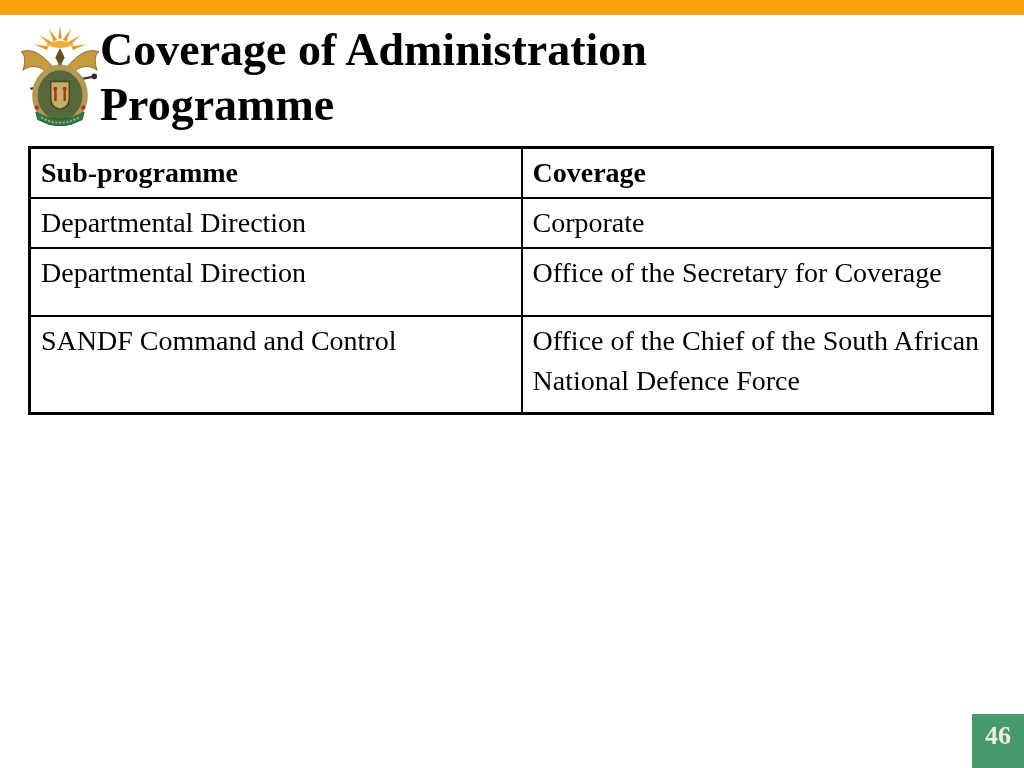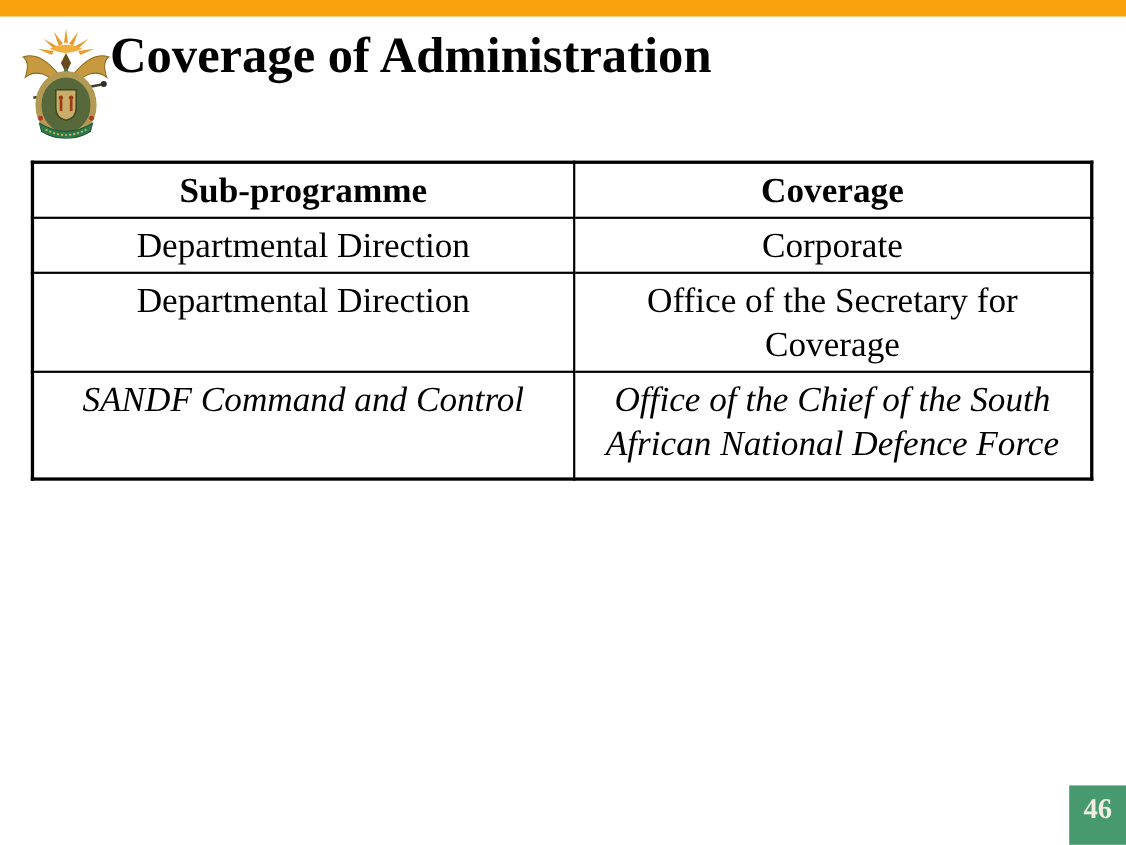--- a/index.html
+++ b/index.html
@@ -33,34 +33,34 @@
     position: absolute; left: 28px; top: 146px;
     width: 963px;
     border-collapse: collapse;
     table-layout: fixed;
   }
   table.coverage { border: 3px solid #000; }
   table.coverage td, table.coverage th {
     border: 2px solid #000;
     vertical-align: top;
     padding: 4px 10px 4px 10px;
-    font-size: 32px;
+    font-size: 28px;
     line-height: 40px;
     color: #000;
-    text-align: center;
+    text-align: left;
     font-weight: normal;
     overflow: hidden;
   }
   col.c1 { width: 492px; }
   col.c2 { width: 471px; }
   tr.hdr th { font-weight: bold; }
   tr.hdr  { height: 46px; }
   tr.r1   { height: 47px; }
   tr.r2   { height: 68px; }
-  tr.r3   { height: 97px; font-style: italic; }
+  tr.r3   { height: 97px; }
   tr.r4   { height: 179px; }
   tr.r5   { height: 55px; }
   td.justify { text-align: justify; }
   .para2 { margin-top: 11px; }
   .page-badge {
     position: absolute; left: 972px; top: 714px;
     width: 52px; height: 54px;
     background: #47996E;
     color: #EFEDE0;
     font-weight: bold;
@@ -112,20 +112,21 @@
   <circle cx="75" cy="90" r="2.4" fill="#A93B25"></circle>
 
   <g>
     <path d="M24,95 Q50,111 76,95 L74,103 Q50,117 26,103 Z" fill="#2F7A4C" stroke="#1F5A36" stroke-width="1"></path>
     <path d="M30,101 Q50,112 70,101" fill="none" stroke="#D8B85A" stroke-width="1.6" stroke-dasharray="2,2"></path>
   </g>
 </svg>
 
 <div class="title">
   <div>Coverage of Administration</div>
+  <div>Programme</div>
 </div>
 
 <table class="coverage">
   <colgroup>
       <col class="c1">
       <col class="c2">
     </colgroup>
   <tbody>
       <tr class="hdr">
     <th>Sub-programme</th>

